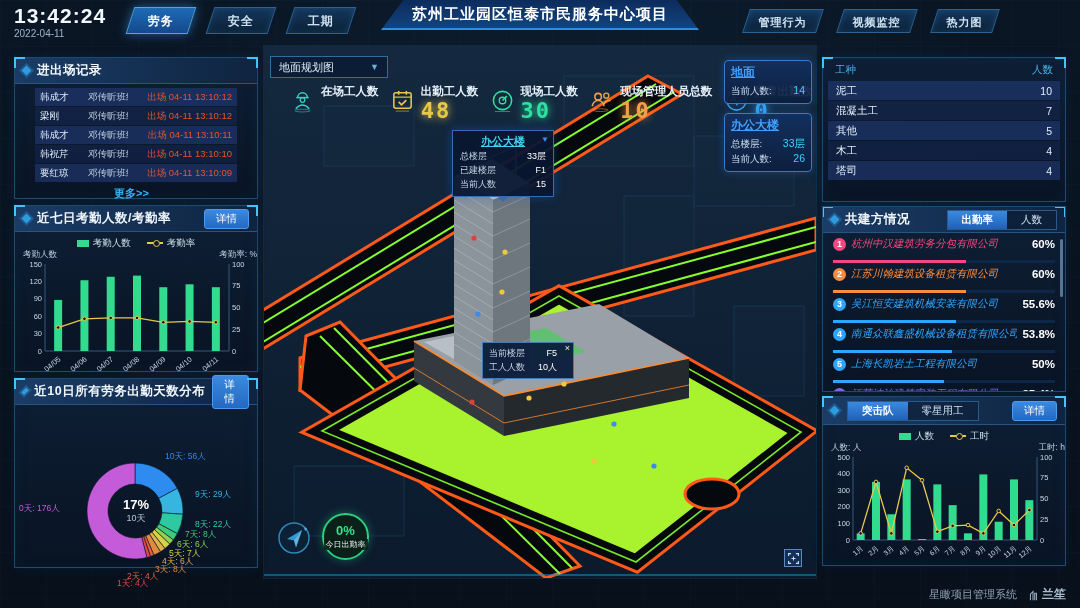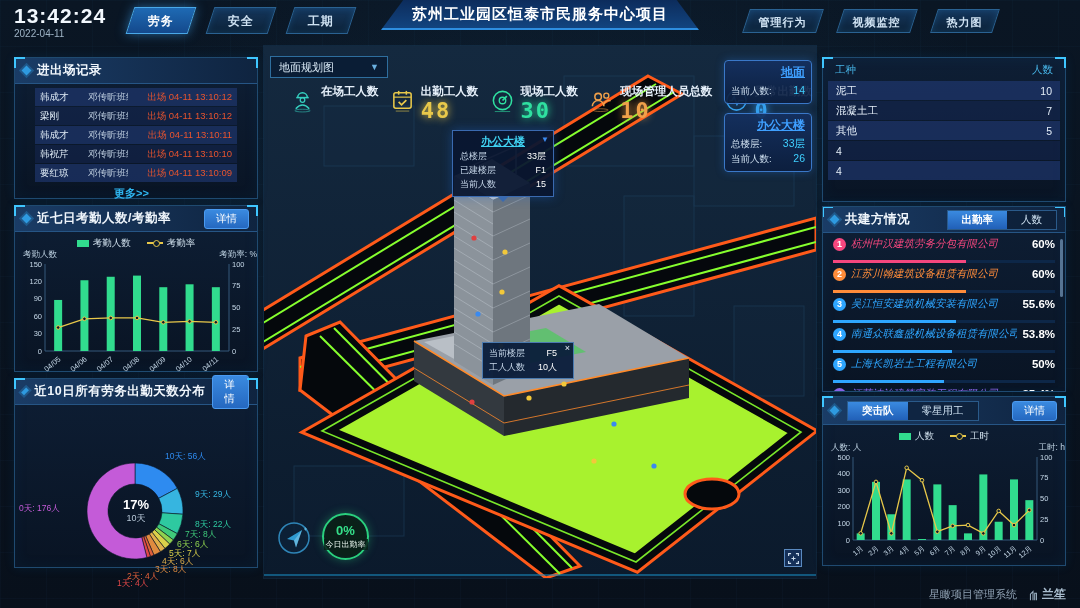--- a/index.html
+++ b/index.html
@@ -95,21 +95,21 @@
 .view-select .caret{margin-left:auto;color:#6ab0e0;font-size:9px}
 .stats-row{position:absolute;left:290px;top:84px;width:522px;display:flex;justify-content:space-between}
 .stat{display:flex;gap:6px;align-items:flex-start}
 .sicon{width:25px;height:25px;margin-top:4px}
 .sicon svg{width:25px;height:25px}
 .scol{display:flex;flex-direction:column}
 .slabel{font-size:11.5px;font-weight:bold;color:#e8f2fc;white-space:nowrap}
 .snum{font-family:"DejaVu Sans Mono",monospace;font-size:22px;font-weight:bold;line-height:1.05;letter-spacing:2px;text-shadow:0 0 8px currentColor}
 .badges{position:absolute;left:724px;top:60px;width:88px;display:flex;flex-direction:column;gap:9px}
 .badge{background:linear-gradient(180deg,rgba(20,48,96,.93),rgba(12,30,62,.93));border:1px solid #3a78c8;border-radius:4px;padding:3px 6px 5px;box-shadow:0 0 8px rgba(40,120,220,.35)}
-.btitle{text-align:right;font-size:12px;font-weight:bold;color:#3fa0ff;text-decoration:underline;padding-bottom:2px}
+.btitle{text-align:left;font-size:12px;font-weight:bold;color:#3fa0ff;text-decoration:underline;padding-bottom:2px}
 .brow{display:flex;justify-content:space-between;font-size:9.5px;color:#cfe0f0;line-height:15px}
 .brow .v{color:#3fd0ff;font-size:10.5px}
 .tipB{position:absolute;left:452px;top:130px;width:102px;background:rgba(9,22,48,.95);border:1px solid #3a6ab0;box-shadow:0 0 10px rgba(30,100,200,.4);padding:3px 7px 5px}
 .tipB::after{content:"";position:absolute;left:50%;bottom:-6px;margin-left:-6px;border:6px solid transparent;border-top-color:#3a6ab0;border-bottom:0}
 .tipb-head{text-align:center;font-size:11px;font-weight:bold;color:#3fd0f0;text-decoration:underline;position:relative}
 .tipb-caret{position:absolute;right:-3px;top:1px;font-size:8px;color:#3a8af0;text-decoration:none}
 .trow2{display:flex;justify-content:space-between;font-size:9px;color:#c8d8ea;line-height:14px}
 .trow2 .v{color:#fff}
 .tipF{position:absolute;left:482px;top:342px;width:92px;background:rgba(10,28,58,.95);border:1px solid #4a7ab0;padding:3px 6px 4px}
 .tipF .x{position:absolute;top:0;right:3px;font-size:9px;color:#e8f0f8;cursor:pointer}
@@ -538,23 +538,25 @@
         </div>
         <div class="trow">
           <span>混凝土工</span>
           <span>7</span>
         </div>
         <div class="trow">
           <span>其他</span>
           <span>5</span>
         </div>
         <div class="trow">
+          <span>木工</span>
           <span>4</span>
         </div>
         <div class="trow">
+          <span>塔司</span>
           <span>4</span>
         </div>
       </div>
   </div>
 
   <div class="panel" id="p-partners">
     <div class="phead">
       <span class="diamond"></span>
       <span class="ptitle">共建方情况</span>
       <span class="ptabs" id="partnerTabs">

